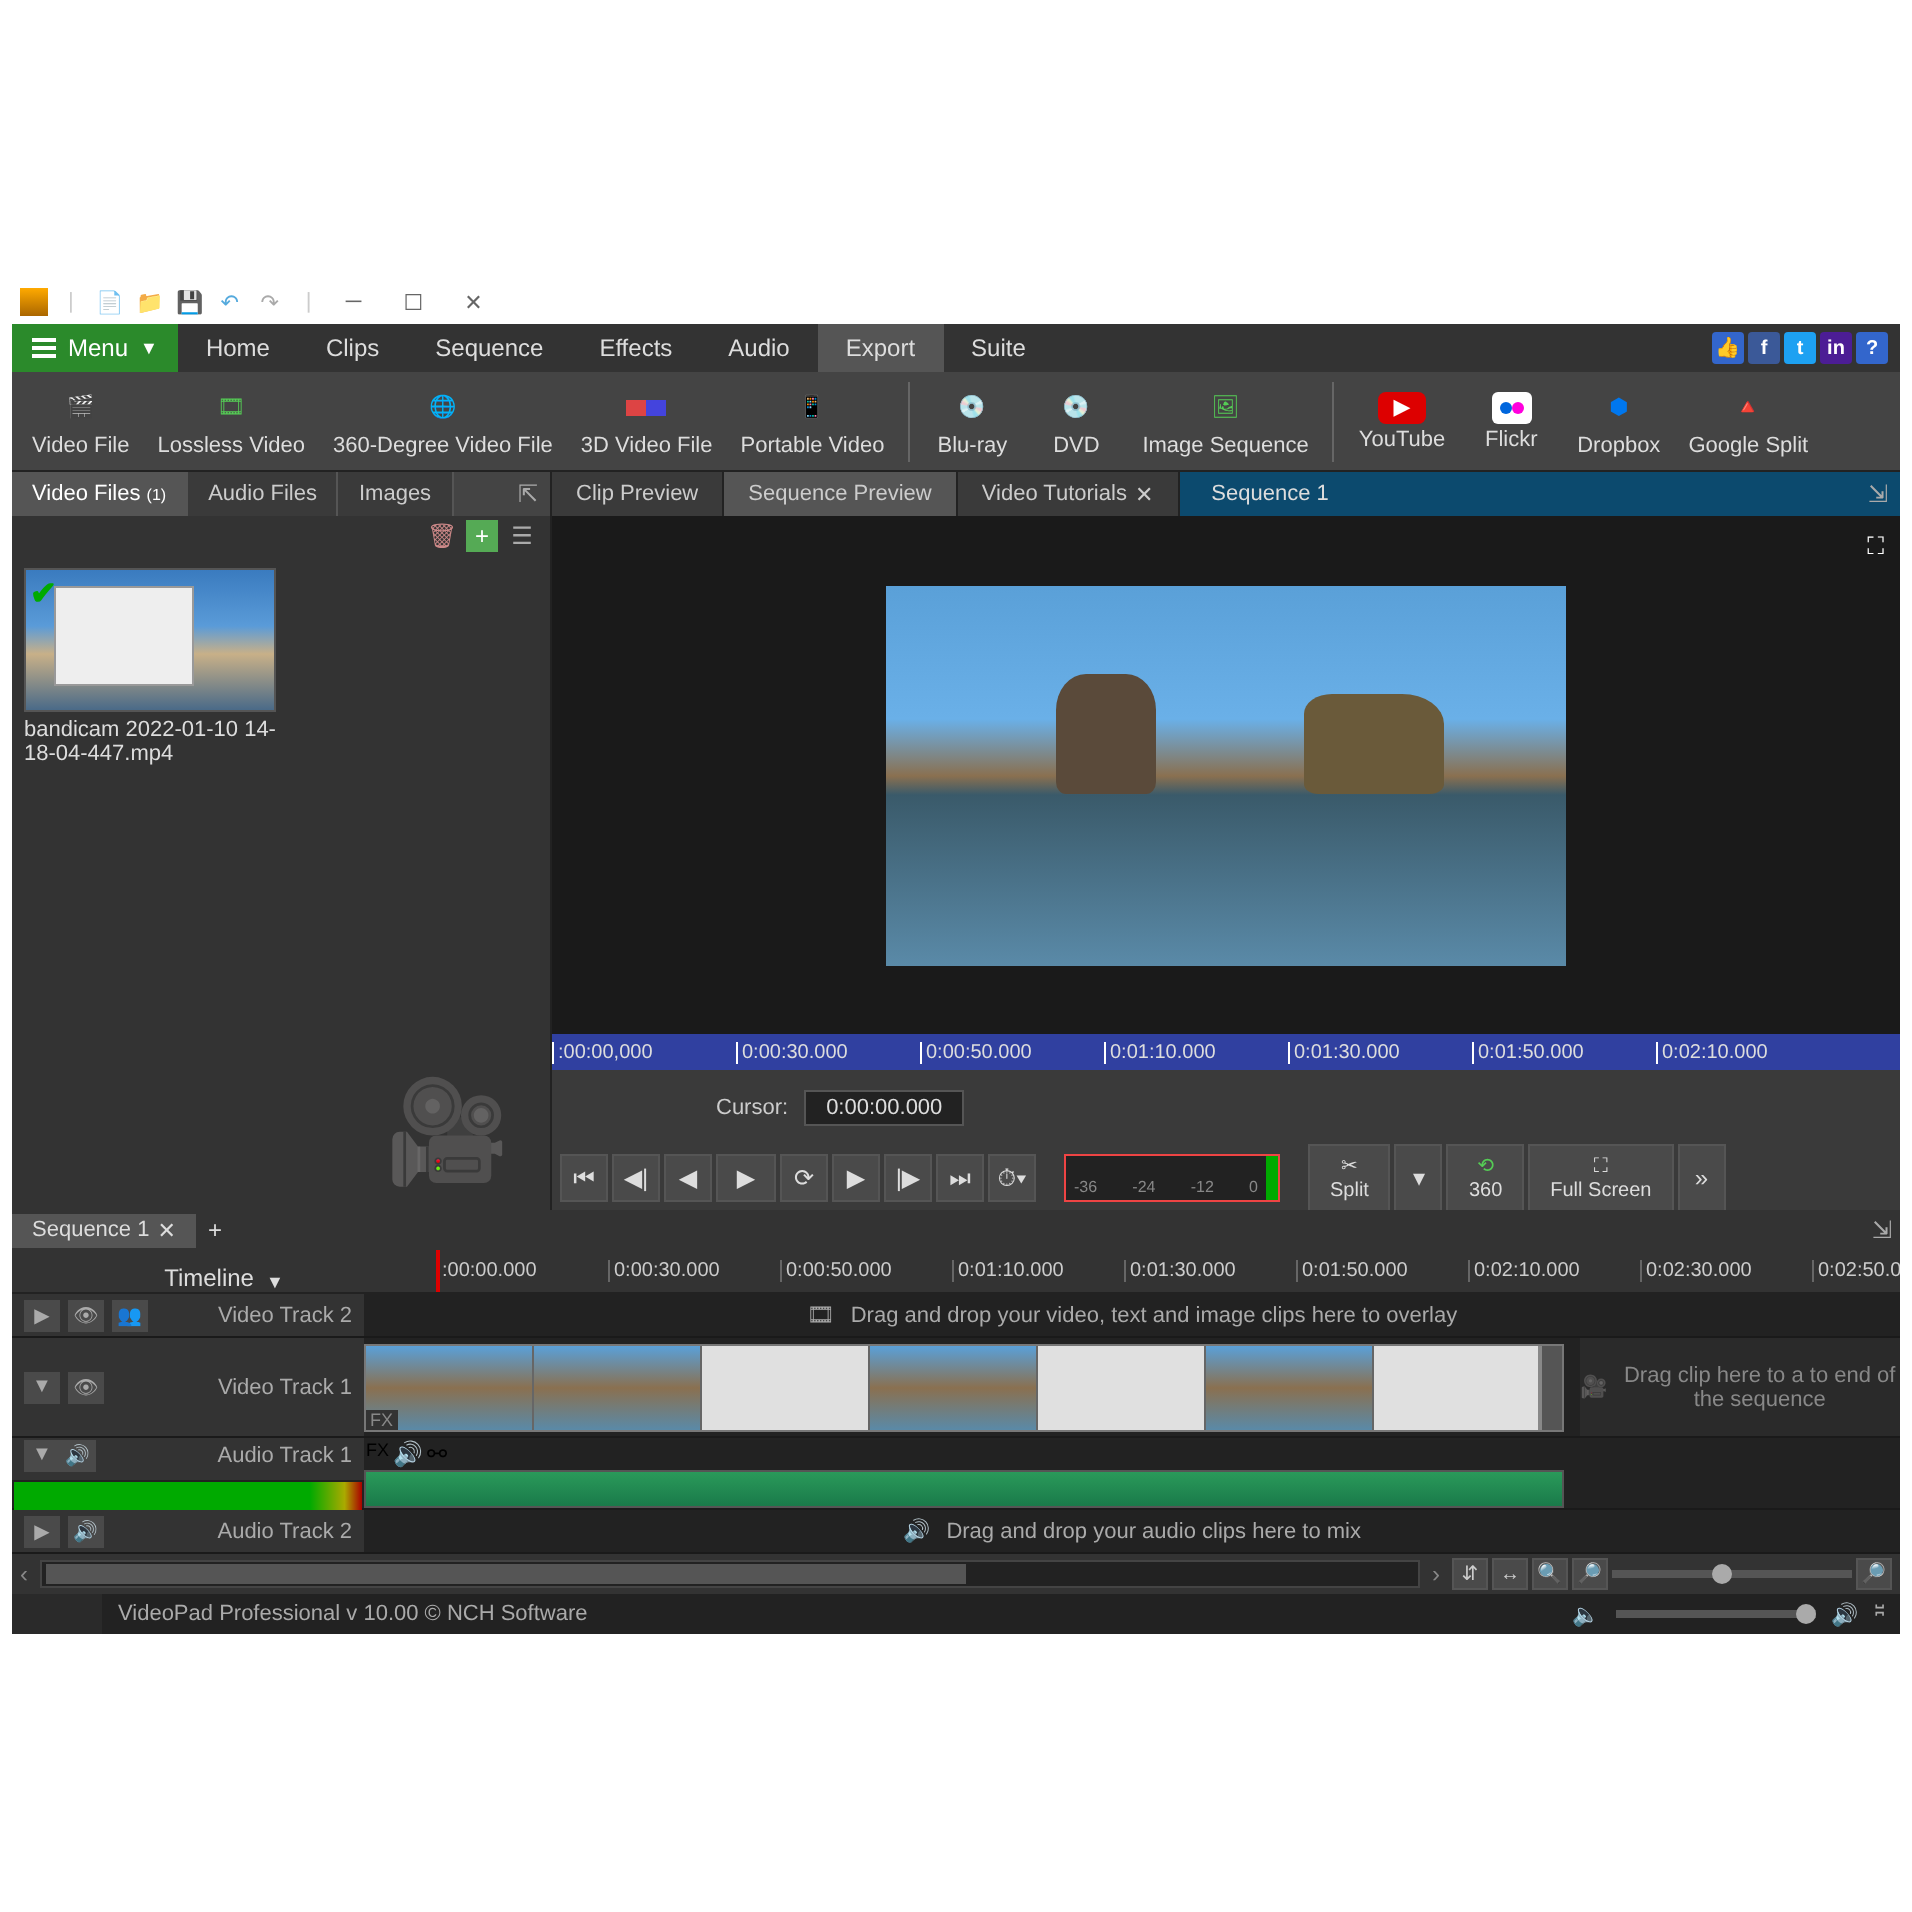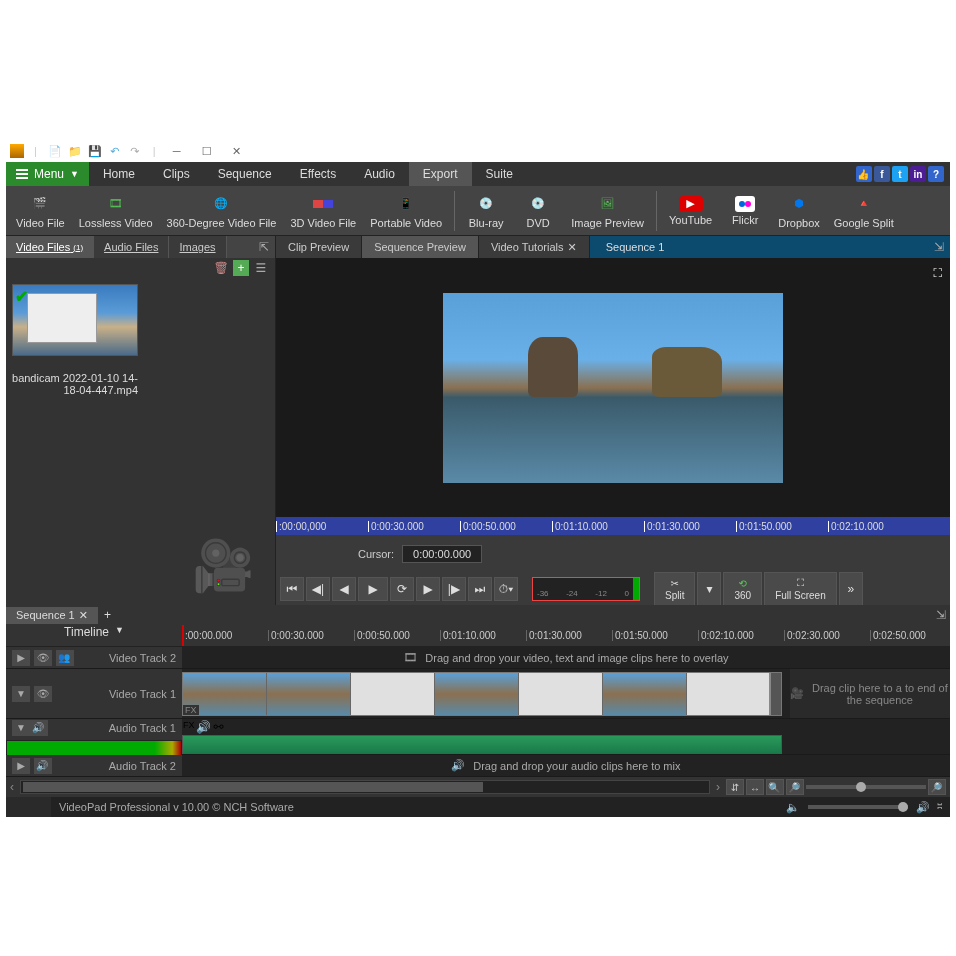--- a/index.html
+++ b/index.html
@@ -29,32 +29,32 @@
 
 .toolbar { height: 50px; background: #444; display: flex; align-items: center; padding: 0 4px; gap: 2px; border-bottom: 1px solid #222; }
 .tbtn { display: flex; flex-direction: column; align-items: center; justify-content: center; padding: 2px 6px; color: #ddd; font-size: 11px; cursor: pointer; min-width: 50px; height: 46px; }
 .tbtn .ticon { width: 22px; height: 22px; margin-bottom: 2px; display: flex; align-items: center; justify-content: center; }
 .tsep { width: 1px; height: 40px; background: #666; margin: 0 4px; }
 
 
 .main { flex: 1; display: flex; background: #333; overflow: hidden; }
 .leftpanel { width: 270px; background: #333; display: flex; flex-direction: column; border-right: 1px solid #222; }
 .tabs { display: flex; background: #444; height: 22px; }
-.tab { padding: 2px 10px; color: #ccc; font-size: 11px; border-right: 1px solid #555; background: #3a3a3a; cursor: pointer; display: flex; align-items: center; text-decoration: underline; }
+.tab { padding: 2px 10px; color: #ccc; font-size: 11px; border-right: 1px solid #555; background: #3a3a3a; cursor: pointer; display: flex; align-items: center; }
 .tab.active { background: #555; color: #fff; }
 .tab sup { font-size: 8px; }
 .tabend { flex: 1; display: flex; justify-content: flex-end; align-items: center; padding-right: 6px; }
 .bintools { height: 20px; display: flex; justify-content: flex-end; gap: 4px; padding: 2px 6px; background: #333; }
 .bintool { width: 16px; height: 16px; display: flex; align-items: center; justify-content: center; color: #aaa; }
 .bin { flex: 1; padding: 6px; display: flex; flex-wrap: wrap; align-content: flex-start; gap: 8px; position: relative; }
 .binitem { width: 126px; display: flex; flex-direction: column; align-items: center; }
 .thumb { width: 126px; height: 72px; background: linear-gradient(#3a7bbf, #5a9bd8 40%, #c8b088 60%, #4a6a88); position: relative; border: 1px solid #555; }
 .thumb .inner { position: absolute; top: 8px; left: 14px; width: 70px; height: 50px; background: #eee; border: 1px solid #999; }
 .thumb .check { position: absolute; top: 2px; left: 2px; color: #0a0; font-weight: bold; font-size: 16px; }
-.binlabel { color: #ddd; font-size: 11px; text-align: right; margin-top: 16px; }
+.binlabel { color: #ddd; font-size: 11px; text-align: left; margin-top: 3px; }
 .camicon { position: absolute; bottom: 10px; right: 20px; color: #555; font-size: 50px; }
 
 .rightpanel { flex: 1; display: flex; flex-direction: column; background: #2a2a2a; }
 .rtabs { display: flex; background: #0c4a6e; height: 22px; }
 .rtab { padding: 2px 12px; color: #ccc; font-size: 11px; background: #3a3a3a; border-right: 1px solid #222; cursor: pointer; display: flex; align-items: center; gap: 4px; }
 .rtab.active { background: #555; }
 .seqname { padding: 2px 16px; color: #ddd; font-size: 11px; display: flex; align-items: center; }
 .preview { flex: 1; display: flex; align-items: center; justify-content: center; background: #1a1a1a; position: relative; }
 .previmg { width: 340px; height: 190px; background: linear-gradient(#5aa0d8 0%, #6ab0e8 35%, #8a7050 50%, #3a5a6a 55%, #5a8aa8 100%); position: relative; }
 .previmg .rock1 { position: absolute; bottom: 45%; left: 25%; width: 50px; height: 60px; background: #5a4a3a; border-radius: 30% 30% 10% 10%; }
@@ -74,21 +74,21 @@
 .bigbtn { height: 34px; padding: 0 10px; background: #4a4a4a; border: 1px solid #555; color: #ddd; display: flex; flex-direction: column; align-items: center; justify-content: center; font-size: 10px; cursor: pointer; gap: 1px; }
 
 
 .seqtabs { height: 20px; background: #333; display: flex; align-items: center; }
 .seqtab { padding: 2px 10px; background: #555; color: #ddd; font-size: 11px; display: flex; align-items: center; gap: 4px; }
 .seqadd { padding: 2px 6px; color: #ddd; }
 .seqend { flex: 1; display: flex; justify-content: flex-end; padding-right: 4px; }
 
 .timeline { background: #2a2a2a; display: flex; flex-direction: column; }
 .tlheader { height: 22px; display: flex; background: #333; border-bottom: 1px solid #222; }
-.tlh-label { width: 176px; display: flex; align-items: flex-start; justify-content: center; color: #ddd; font-size: 12px; gap: 6px; }
+.tlh-label { width: 212px; display: flex; align-items: flex-end; justify-content: center; color: #ddd; font-size: 12px; gap: 6px; }
 .tlh-ruler { flex: 1; display: flex; overflow: hidden; color: #ccc; font-size: 10px; align-items: center; position: relative; }
 .tlh-ruler .tick { width: 86px; flex-shrink: 0; border-left: 1px solid #666; padding-left: 2px; }
 .playhead { position: absolute; left: 0; top: 0; bottom: -200px; width: 2px; background: #d00; z-index: 10; }
 
 .track { display: flex; background: #2a2a2a; border-bottom: 1px solid #1a1a1a; }
 .track-head { width: 176px; display: flex; align-items: center; padding: 0 6px; color: #aaa; font-size: 11px; gap: 4px; background: #333; }
 .track-head .tname { flex: 1; text-align: right; }
 .track-head .tbtn2 { width: 18px; height: 16px; background: #4a4a4a; display: flex; align-items: center; justify-content: center; font-size: 10px; }
 .track-body { flex: 1; position: relative; display: flex; align-items: center; background: #222; overflow: hidden; }
 .track.vt2 { height: 22px; }
@@ -195,21 +195,21 @@
     <div class="tbtn">
         <div class="ticon" style="color:#38d">💿</div>
         <span>Blu-ray</span>
       </div>
     <div class="tbtn">
         <div class="ticon" style="color:#da0">💿</div>
         <span>DVD</span>
       </div>
     <div class="tbtn" style="min-width:82px">
         <div class="ticon" style="color:#5c5">🖼</div>
-        <span>Image Preview</span>
+        <span>Image Sequence</span>
       </div>
     <div class="tsep"></div>
     <div class="tbtn">
         <div class="ticon" style="background:#d00;color:#fff;border-radius:4px;width:24px;height:16px">▶</div>
         <span>YouTube</span>
       </div>
     <div class="tbtn">
         <div class="ticon" style="background:#fff;border-radius:3px;width:20px;height:16px">
           <span style="width:6px;height:6px;background:#06d;border-radius:50%;display:inline-block"></span>
           <span style="width:6px;height:6px;background:#f0d;border-radius:50%;display:inline-block"></span>

